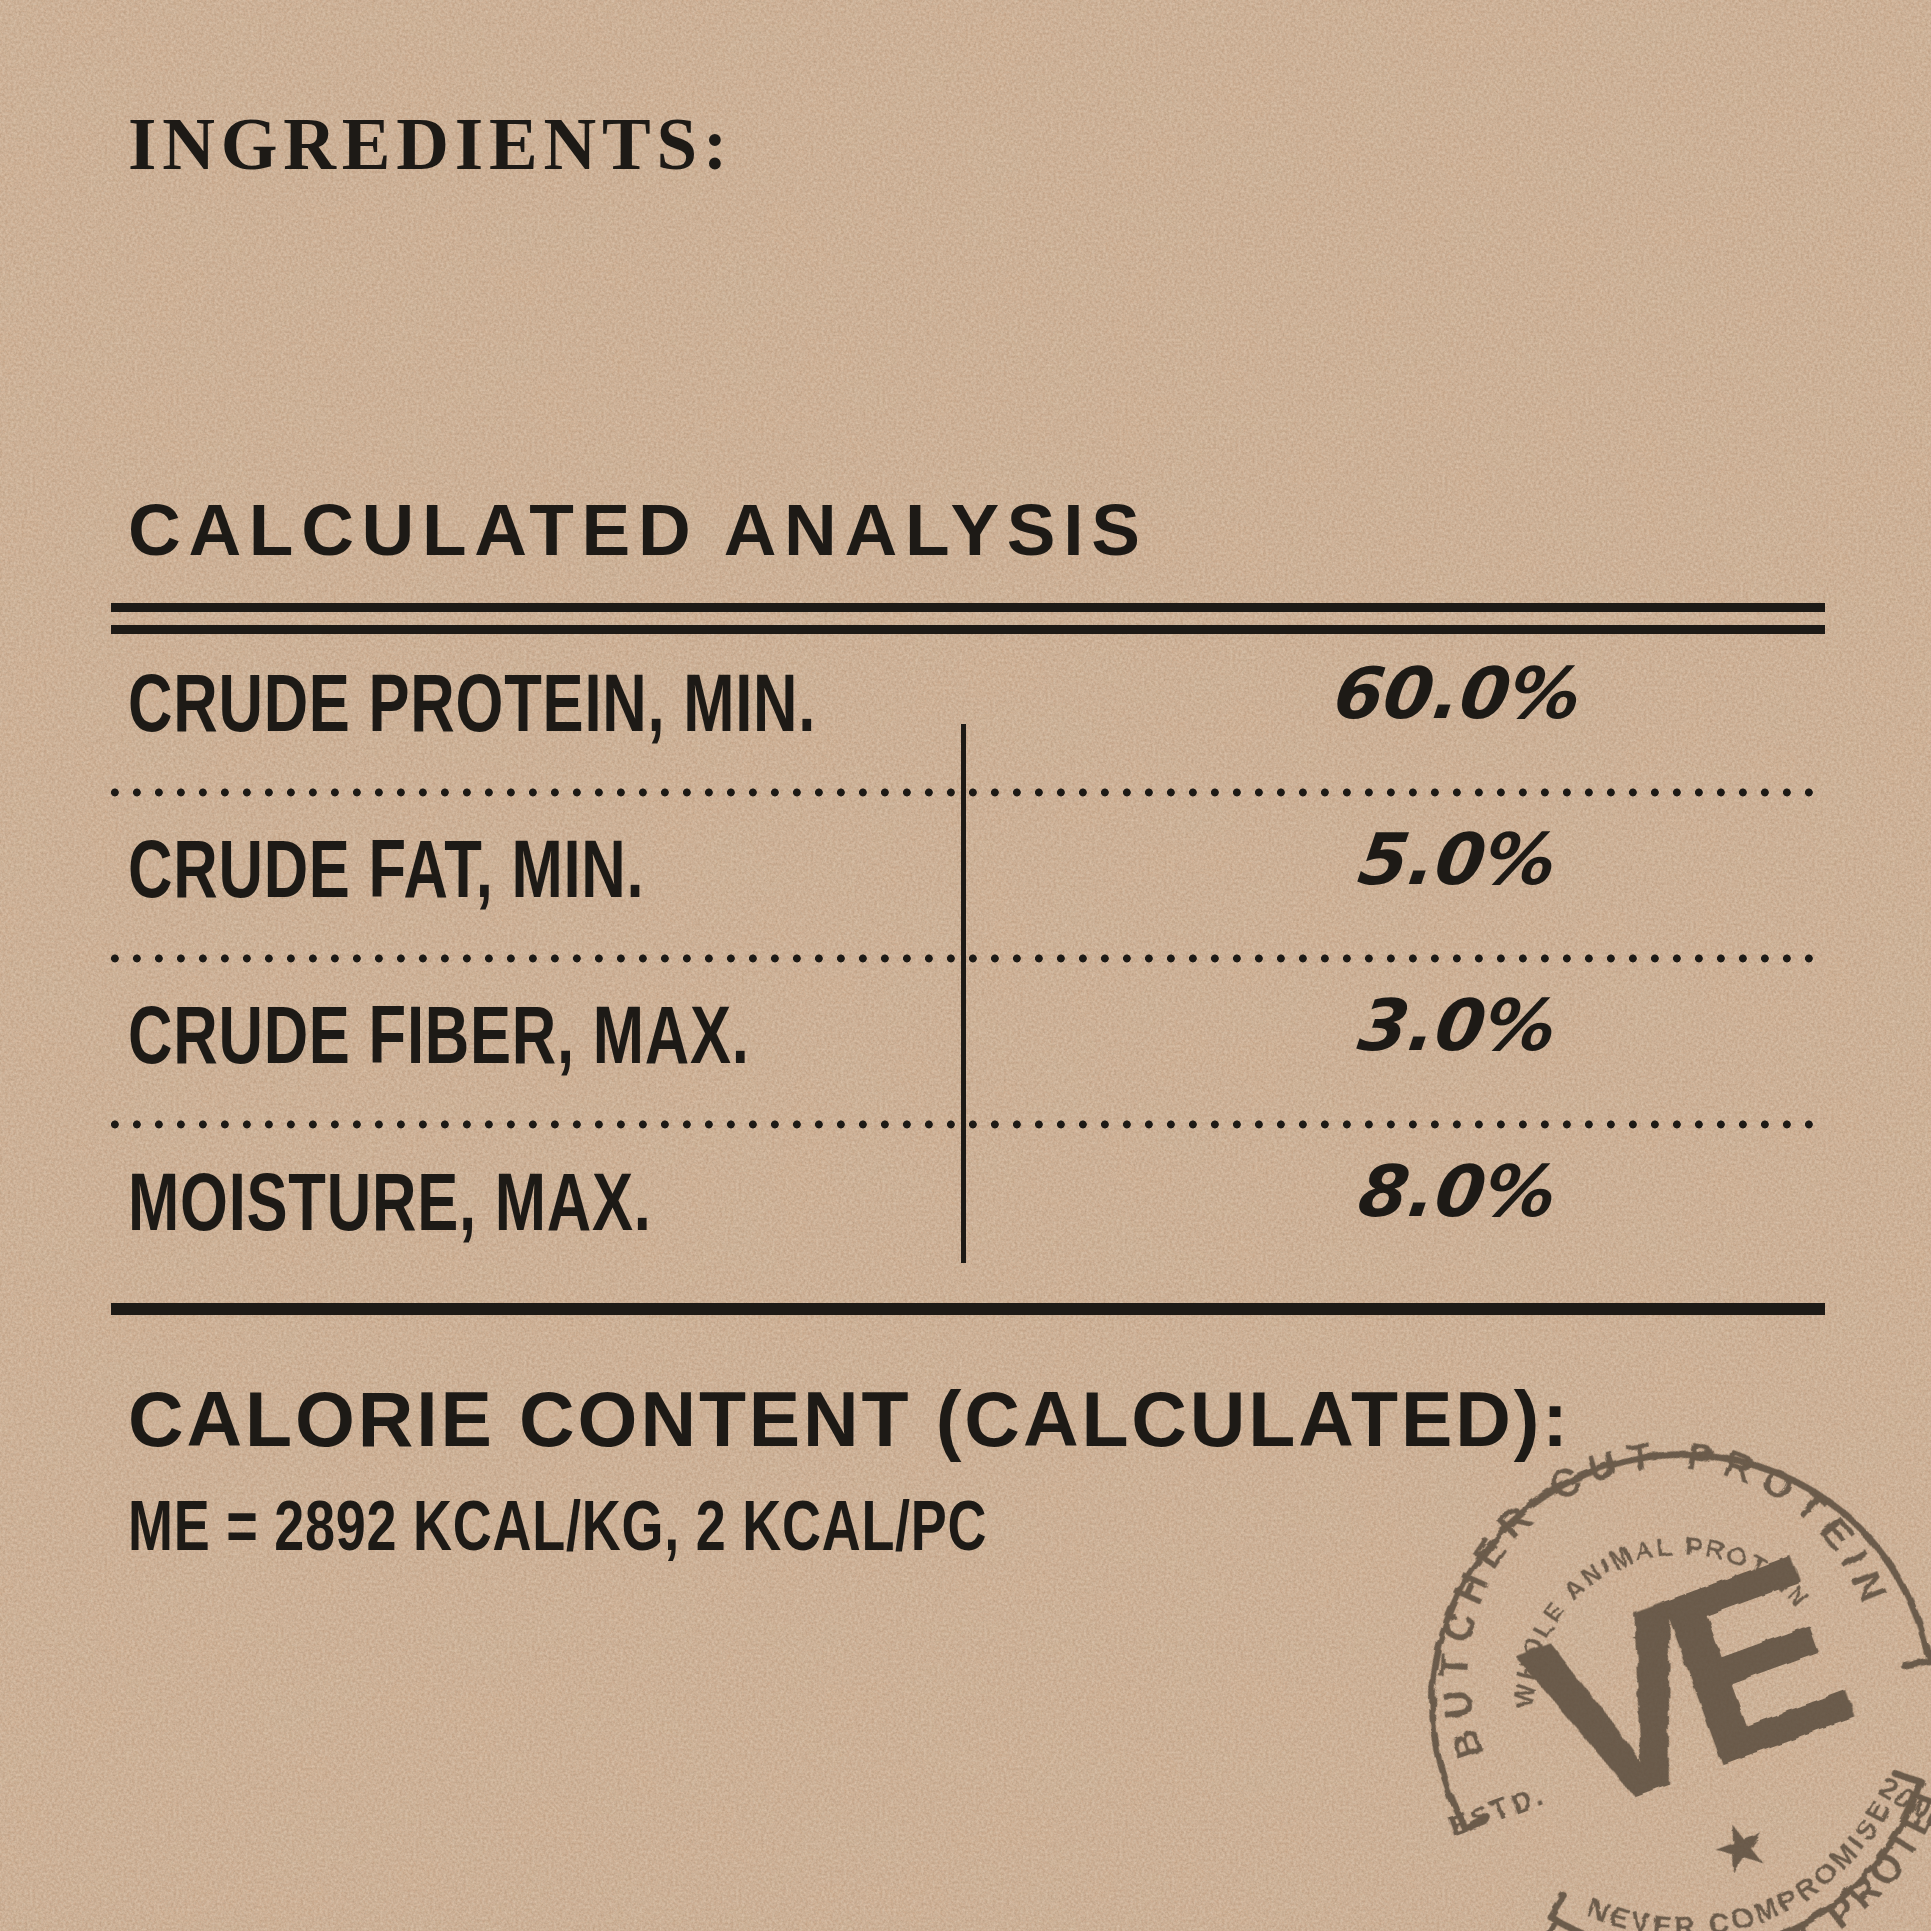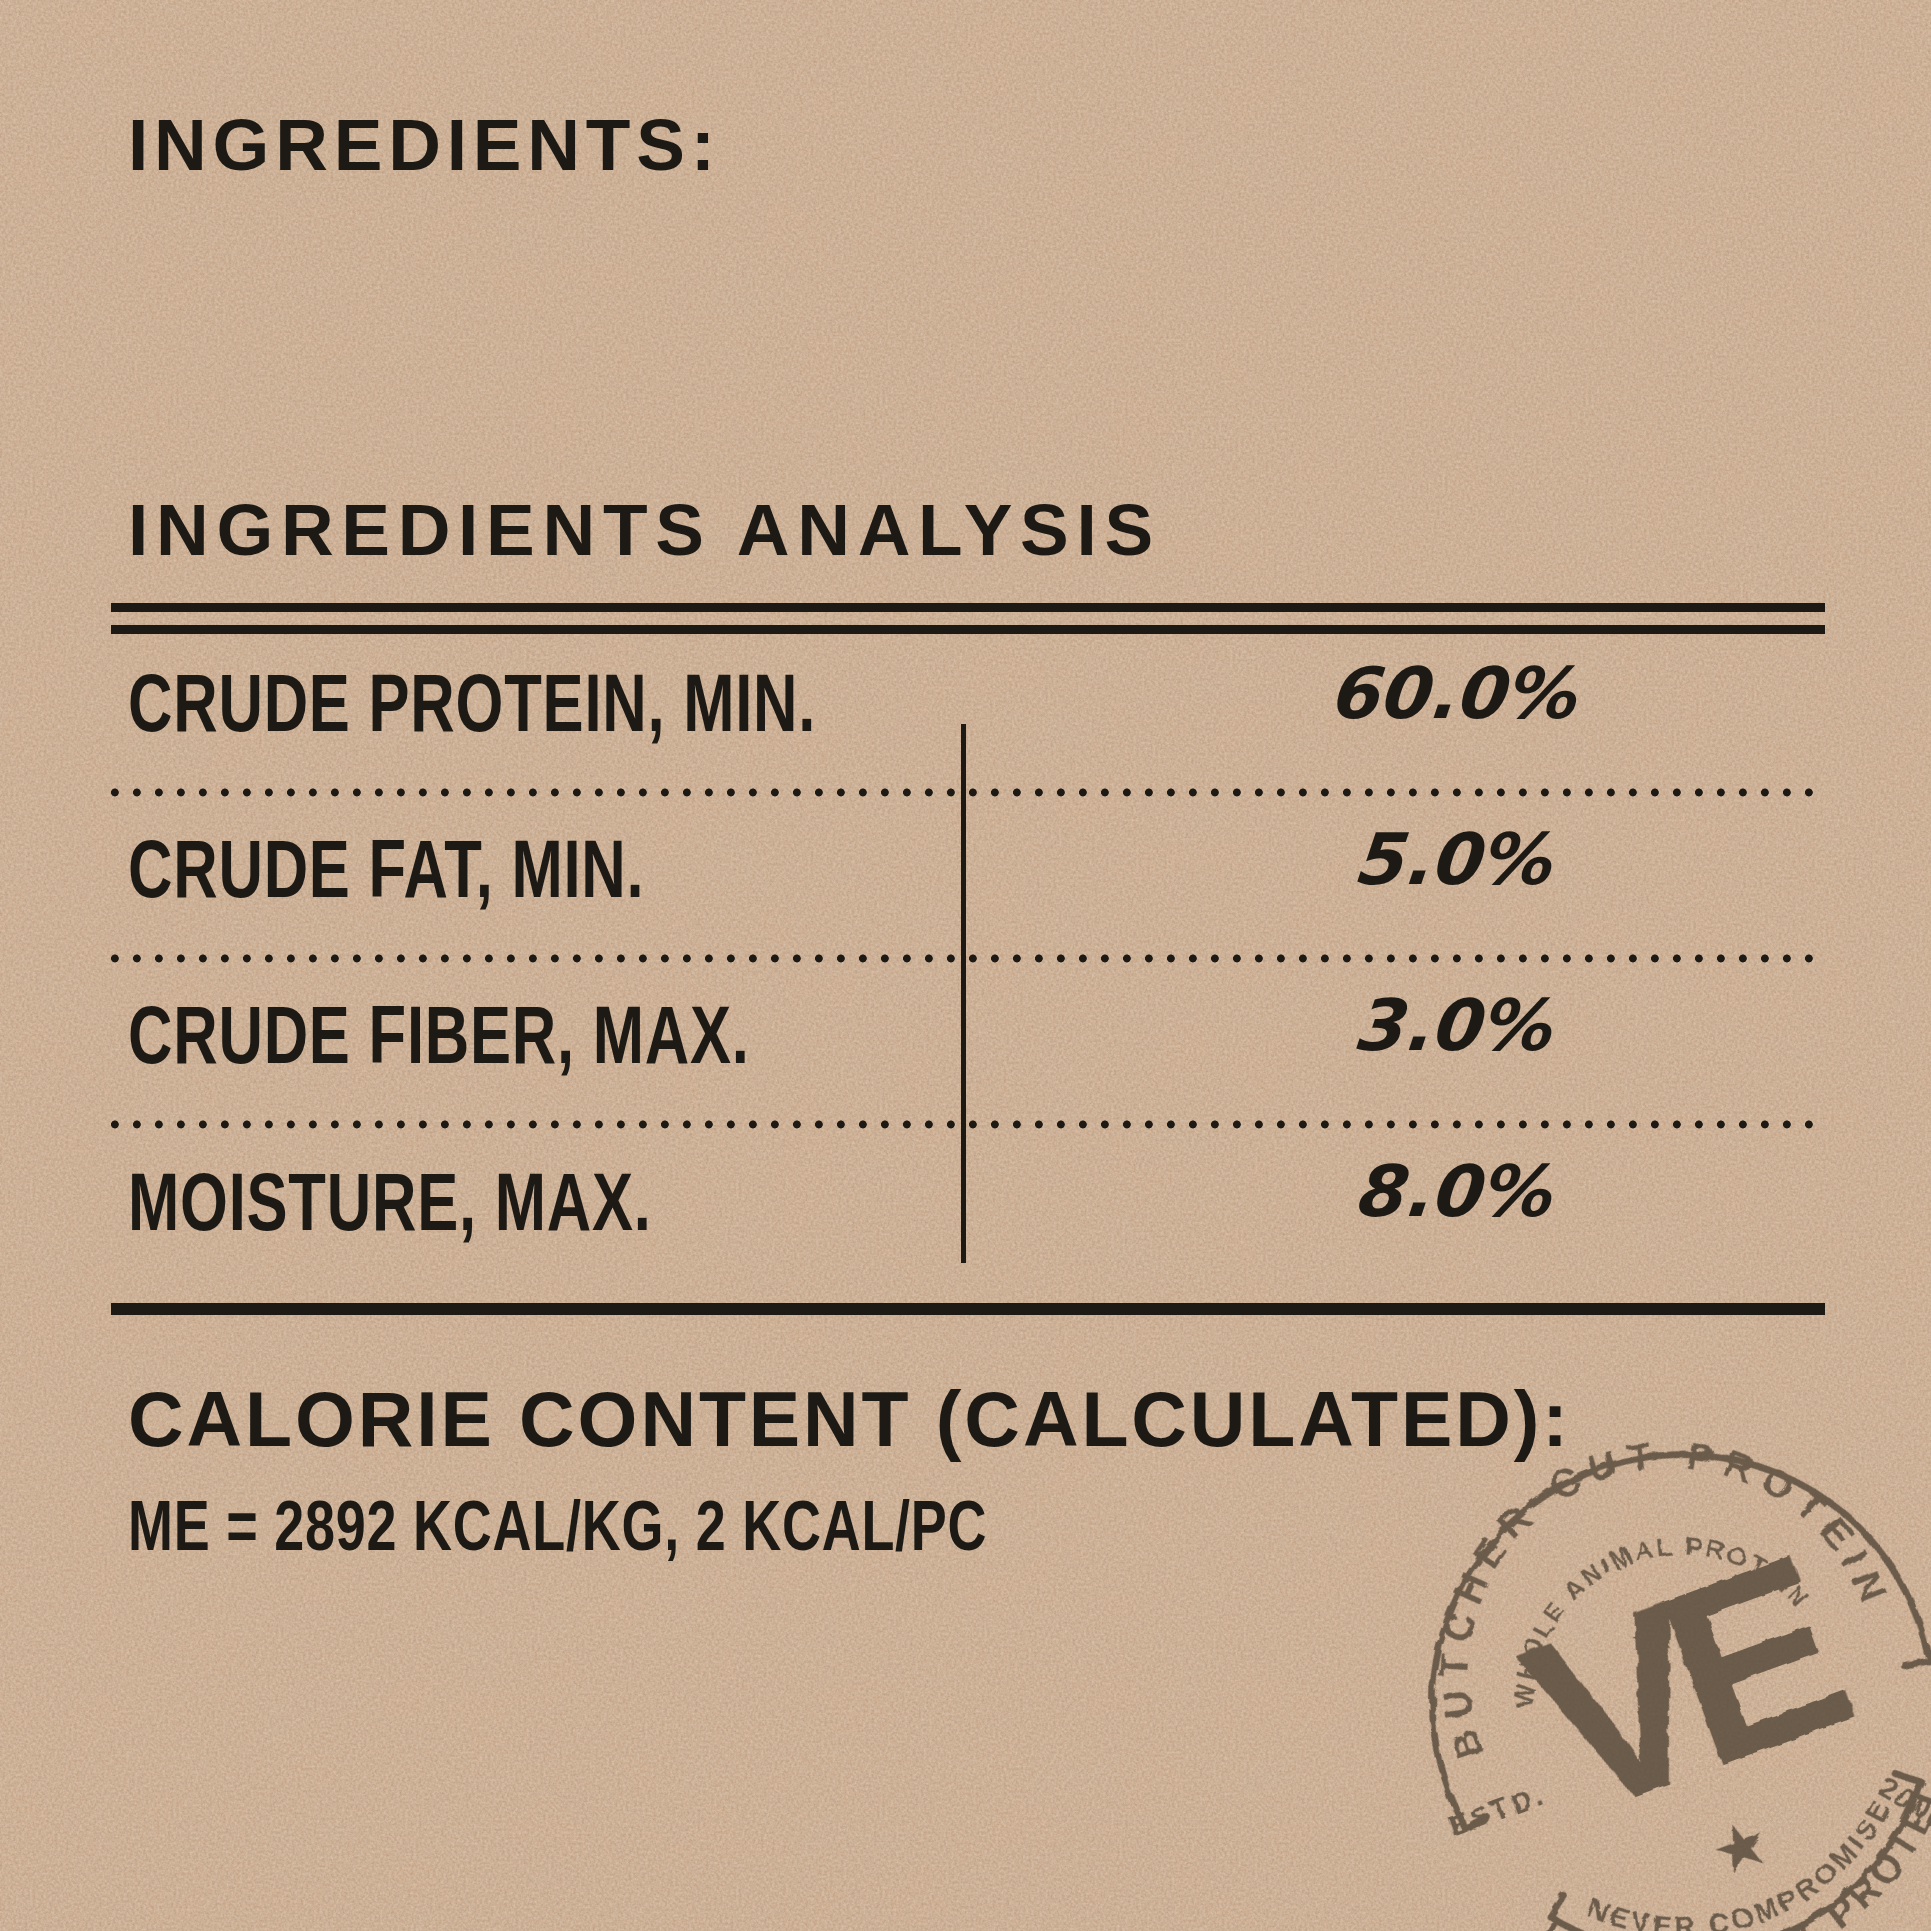--- a/index.html
+++ b/index.html
@@ -7,21 +7,21 @@
     width:1931px;height:1931px;position:relative;overflow:hidden;
     background:#cdab8e;
     font-family:"Liberation Sans", sans-serif;
     color:#1d1a16;
   }
   .abs{position:absolute;}
   
   .h-heavy{
     font-weight:800;line-height:1;color:#1d1a16;white-space:nowrap;
   }
-  .ingredients-line{top:108px;left:128px;display:flex;align-items:center;}
+  .ingredients-line{top:108px;left:128px;display:flex;align-items:center;font-family:Liberation Serif, serif;}
   .ingredients-heading{font-size:73px;letter-spacing:5.8px;}
   .ingredients-value{font-size:70px;font-weight:500;letter-spacing:1px;margin-left:25px;}
   .ga-heading{top:493px;left:128px;font-size:73px;letter-spacing:7.7px;}
   .cal-heading{top:1381px;left:128px;font-size:77px;letter-spacing:2.9px;text-align:right;}
   
   .cond{
     font-weight:700;line-height:1;white-space:nowrap;color:#1d1a16;
     transform:scaleX(0.76);transform-origin:left top;letter-spacing:1px;
   }
   .row-label{font-size:81px;}
@@ -67,21 +67,21 @@
   </defs>
   <rect x="0" y="0" width="2000" height="2000" filter="url(#blotch)"></rect>
   <rect x="0" y="0" width="2000" height="2000" filter="url(#grainDark)"></rect>
   <rect x="0" y="0" width="2000" height="2000" filter="url(#grainLight)"></rect>
 </svg>
 
 <div class="abs ingredients-line">
   <span class="h-heavy ingredients-heading">INGREDIENTS:</span>
 </div>
 
-<div class="abs h-heavy ga-heading">INGREDIENTS ANALYSIS</div>
+<div class="abs h-heavy ga-heading">CALCULATED ANALYSIS</div>
 <div class="abs double-rule"></div>
 
 <div class="abs cond row-label rlab-1">CRUDE PROTEIN, MIN.</div>
 <div class="abs rval rval-1">60.0%</div>
 <div class="abs dotline dot-1"></div>
 
 <div class="abs cond row-label rlab-2">CRUDE FAT, MIN.</div>
 <div class="abs rval rval-2">5.0%</div>
 <div class="abs dotline dot-2"></div>
 

